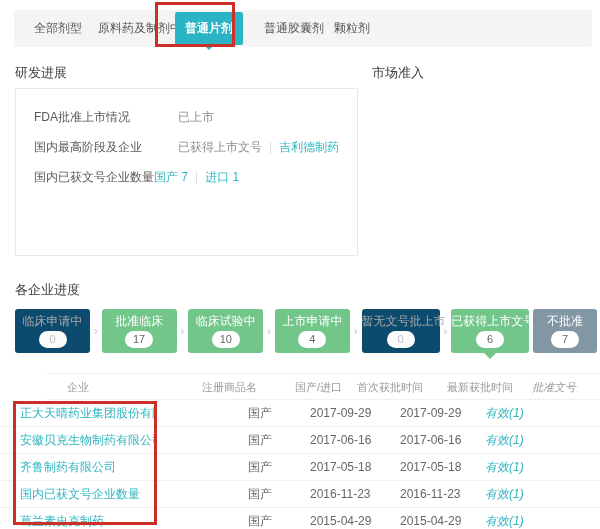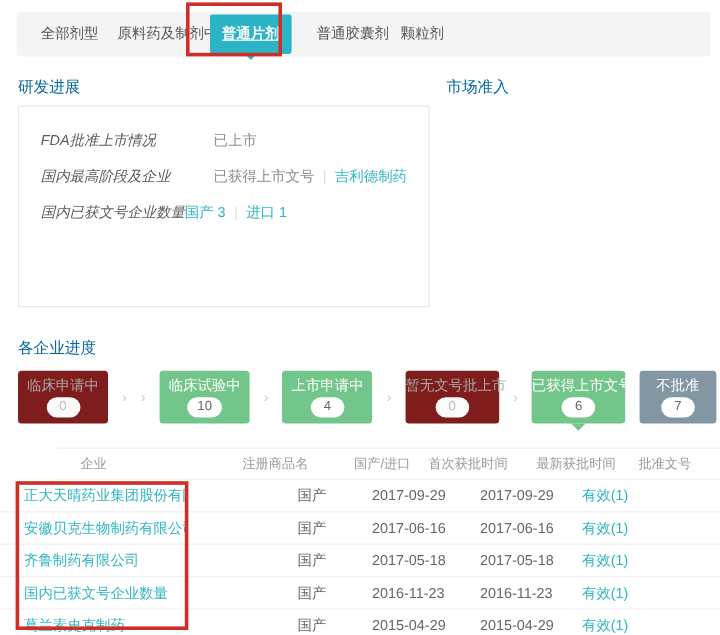--- a/index.html
+++ b/index.html
@@ -16,45 +16,44 @@
   .tab { color: #555; cursor: pointer; white-space: nowrap; }
   .tab-0 { position: absolute; left: 20px; }
   .tab-1 { position: absolute; left: 84px; }
   .tab-3 { position: absolute; left: 250px; }
   .tab-4 { position: absolute; left: 320px; }
   .tab-selected {
     position: absolute; left: 161px; top: 2px; width: 68px; height: 33px;
     background: #2ab4c5; color: #fff; font-weight: bold;
     display: flex; align-items: center; justify-content: center;
     border-radius: 2px;
-    text-decoration: underline;
   }
   .tab-selected::after {
     content: ""; position: absolute; left: 50%; bottom: -5px; margin-left: -5px;
     border-left: 5px solid transparent; border-right: 5px solid transparent;
     border-top: 5px solid #2ab4c5;
   }
 
   
   .red-box { position: absolute; border: 3px solid #cb2f27; z-index: 30; pointer-events: none; }
   .red-box-tab { left: 155px; top: 2px; width: 80px; height: 45px; }
   .red-box-companies { left: 13px; top: 401px; width: 144px; height: 124px; }
 
   
-  .section-title { position: absolute; font-size: 13px; color: #0369a1; }
+  .section-title { position: absolute; font-size: 13px; color: #404040; }
   .title-rnd { left: 15px; top: 64px; }
   .title-market { left: 372px; top: 64px; }
   .title-progress { left: 15px; top: 281px; }
 
   
   .card { position: absolute; top: 88px; height: 168px; border: 1px solid #e8e8e8; background: #fff; padding-top: 13px; }
   .card-rnd { left: 15px; width: 343px; }
   .card-market { left: 372px; width: 216px; }
   .crow { height: 30px; line-height: 30px; white-space: nowrap; }
-  .clabel { display: inline-block; color: #5a5a5a; vertical-align: top; font-style: italic; }
+  .clabel { display: inline-block; color: #5a5a5a; vertical-align: top; }
   .card-rnd .clabel { margin-left: 18px; width: 120px; }
   .card-market .clabel { margin-left: 21px; width: 134px; }
   .val-gray { color: #8c8c8c; margin-left: 24px; }
   .val-teal { color: #2fb6c2; }
   .divider { color: #ddd; margin: 0 7px; }
   a.link { text-decoration: none; cursor: pointer; }
 
   
   .steps {
     position: absolute; left: 15px; top: 308px; width: 582px; height: 46px;
@@ -62,21 +61,21 @@
   }
   .step {
     height: 44px; border-radius: 3px; text-align: center; padding-top: 5px;
     flex: 0 0 auto; cursor: pointer; position: relative;
   }
   .step .step-label { display: block; font-size: 12px; line-height: 15px; white-space: nowrap; }
   .step .pill {
     display: inline-block; margin-top: 2px; min-width: 28px; height: 17px; line-height: 17px;
     background: #fff; border-radius: 9px; padding: 0 8px; font-size: 11px; color: #666;
   }
-  .step-gray { background: #7f1d1d; color: #a7a7a7; width: 75px; }
+  .step-gray { background: #0c4a6e; color: #a7a7a7; width: 75px; }
   .step-gray .pill { color: #c0c0c0; background: #fbfbfb; }
   .step-green { background: #72c68a; color: #fff; width: 75px; }
   .step-slate { background: #8296a4; color: #fff; width: 64px; }
   .step-wide { width: 78px; }
   .step-selected::after {
     content: ""; position: absolute; left: 50%; bottom: -6px; margin-left: -6px;
     border-left: 6px solid transparent; border-right: 6px solid transparent;
     border-top: 6px solid #72c68a;
   }
   .step-arrow { color: #c8c8c8; font-size: 12px; flex: 0 0 auto; }
@@ -84,21 +83,21 @@
   
   .table { position: absolute; left: 0; top: 373px; width: 600px; }
   .trow { display: flex; height: 27px; line-height: 27px; border-bottom: 1px solid #f0f0f0; }
   .trow-header { border-top: 1px solid #eee; color: #9a9a9a; font-size: 11px; margin-left: 47px; }
   .cell { overflow: hidden; white-space: nowrap; }
   .cell-company  { width: 155px; padding-left: 20px; }
   .cell-trade    { width: 93px; }
   .cell-origin   { width: 62px; }
   .cell-first    { width: 90px; }
   .cell-latest   { width: 85px; }
-  .cell-approval { flex: 1; }
+  .cell-approval { flex: 1; font-style: italic; }
   .trow-data .cell-company  { color: #2fb6c2; cursor: pointer; }
   .trow-data .cell-origin,
   .trow-data .cell-first,
   .trow-data .cell-latest   { color: #666; }
   .trow-data .cell-approval { color: #2fb6c2; cursor: pointer; }
 </style>
 </head>
 <body>
 
 <div class="screen">
@@ -114,33 +113,37 @@
 
   <div class="section-title title-rnd">研发进展</div>
   <div class="card card-rnd">
     <div class="crow">
       <span class="clabel">FDA批准上市情况</span><span class="val-gray">已上市</span>
     </div>
     <div class="crow">
       <span class="clabel">国内最高阶段及企业</span><span class="val-gray">已获得上市文号</span><span class="divider">|</span><a class="link val-teal">吉利德制药</a>
     </div>
     <div class="crow">
-      <span class="clabel">国内已获文号企业数量</span><a class="link val-teal">国产 3</a><span class="divider">|</span><a class="link val-teal">进口 1</a>
+      <span class="clabel">国内已获文号企业数量</span><a class="link val-teal">国产 7</a><span class="divider">|</span><a class="link val-teal">进口 1</a>
     </div>
   </div>
 
   <div class="section-title title-market">市场准入</div>
 
   <div class="section-title title-progress">各企业进度</div>
   <div class="steps">
     <div class="step step-gray">
       <span class="step-label">临床申请中</span>
       <span class="pill">0</span>
     </div>
     <span class="step-arrow">›</span>
+    <div class="step step-green">
+      <span class="step-label">批准临床</span>
+      <span class="pill">17</span>
+    </div>
     <span class="step-arrow">›</span>
     <div class="step step-green">
       <span class="step-label">临床试验中</span>
       <span class="pill">10</span>
     </div>
     <span class="step-arrow">›</span>
     <div class="step step-green">
       <span class="step-label">上市申请中</span>
       <span class="pill">4</span>
     </div>

